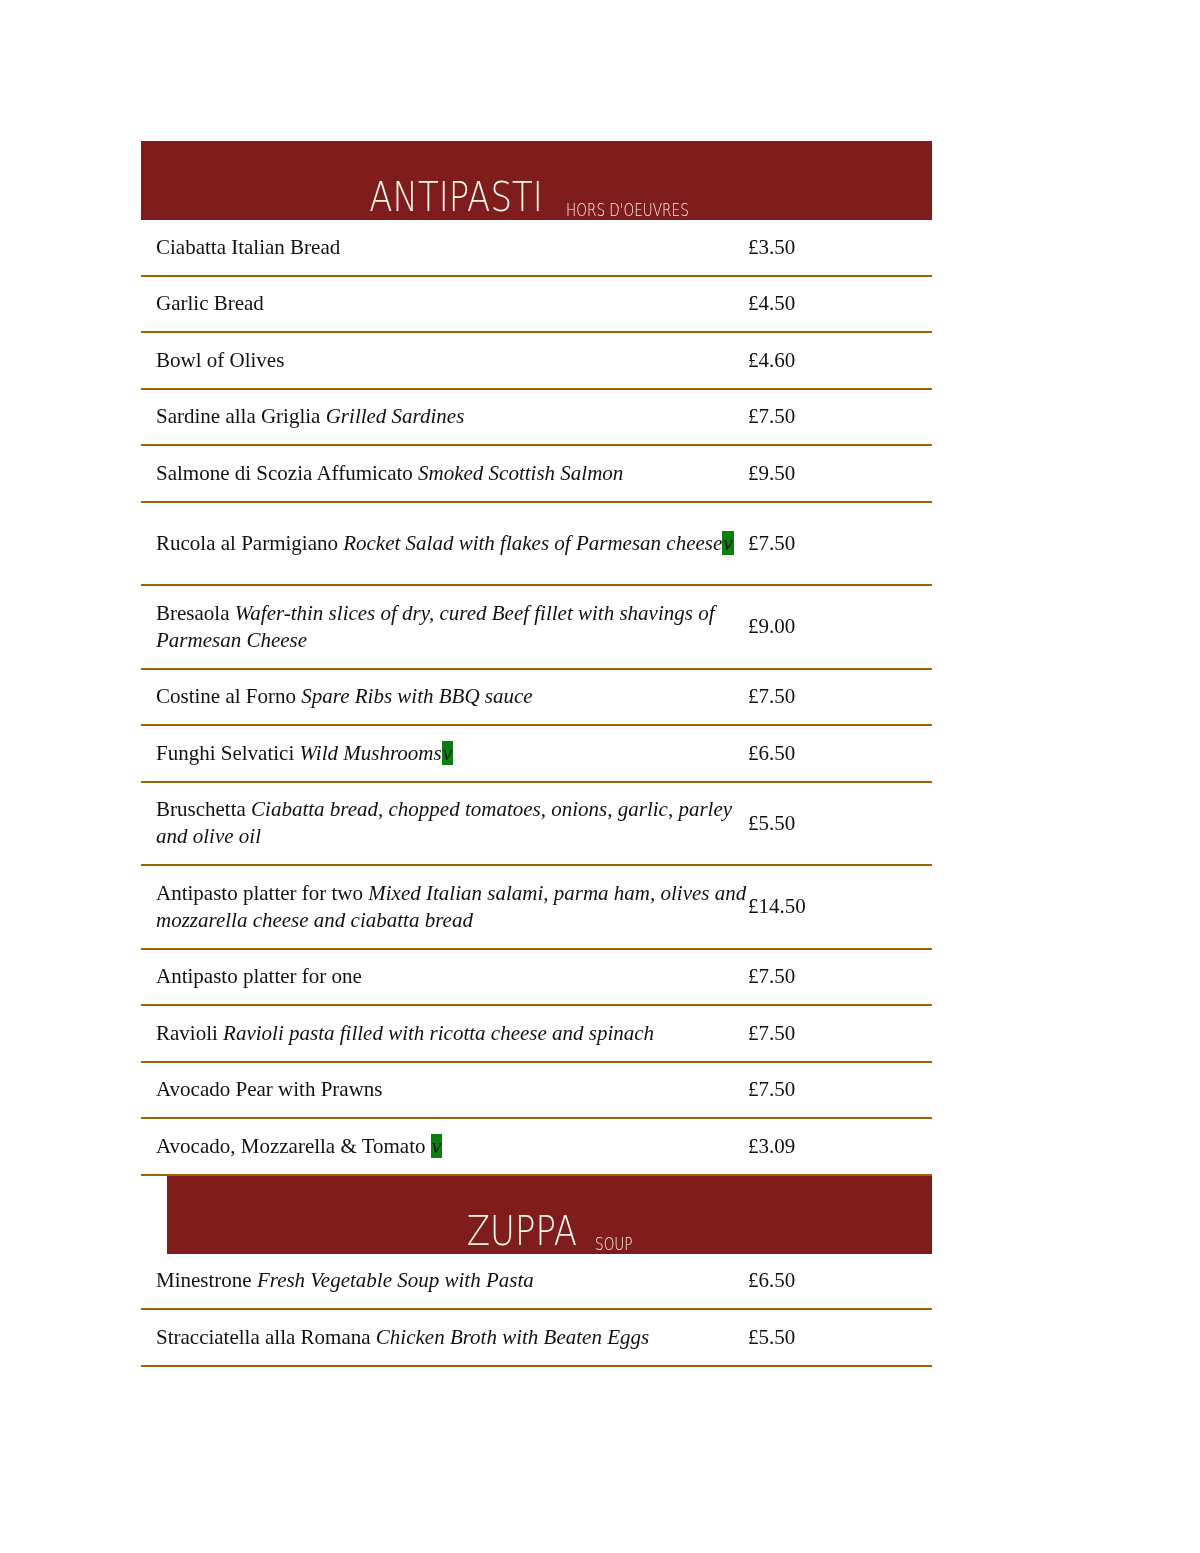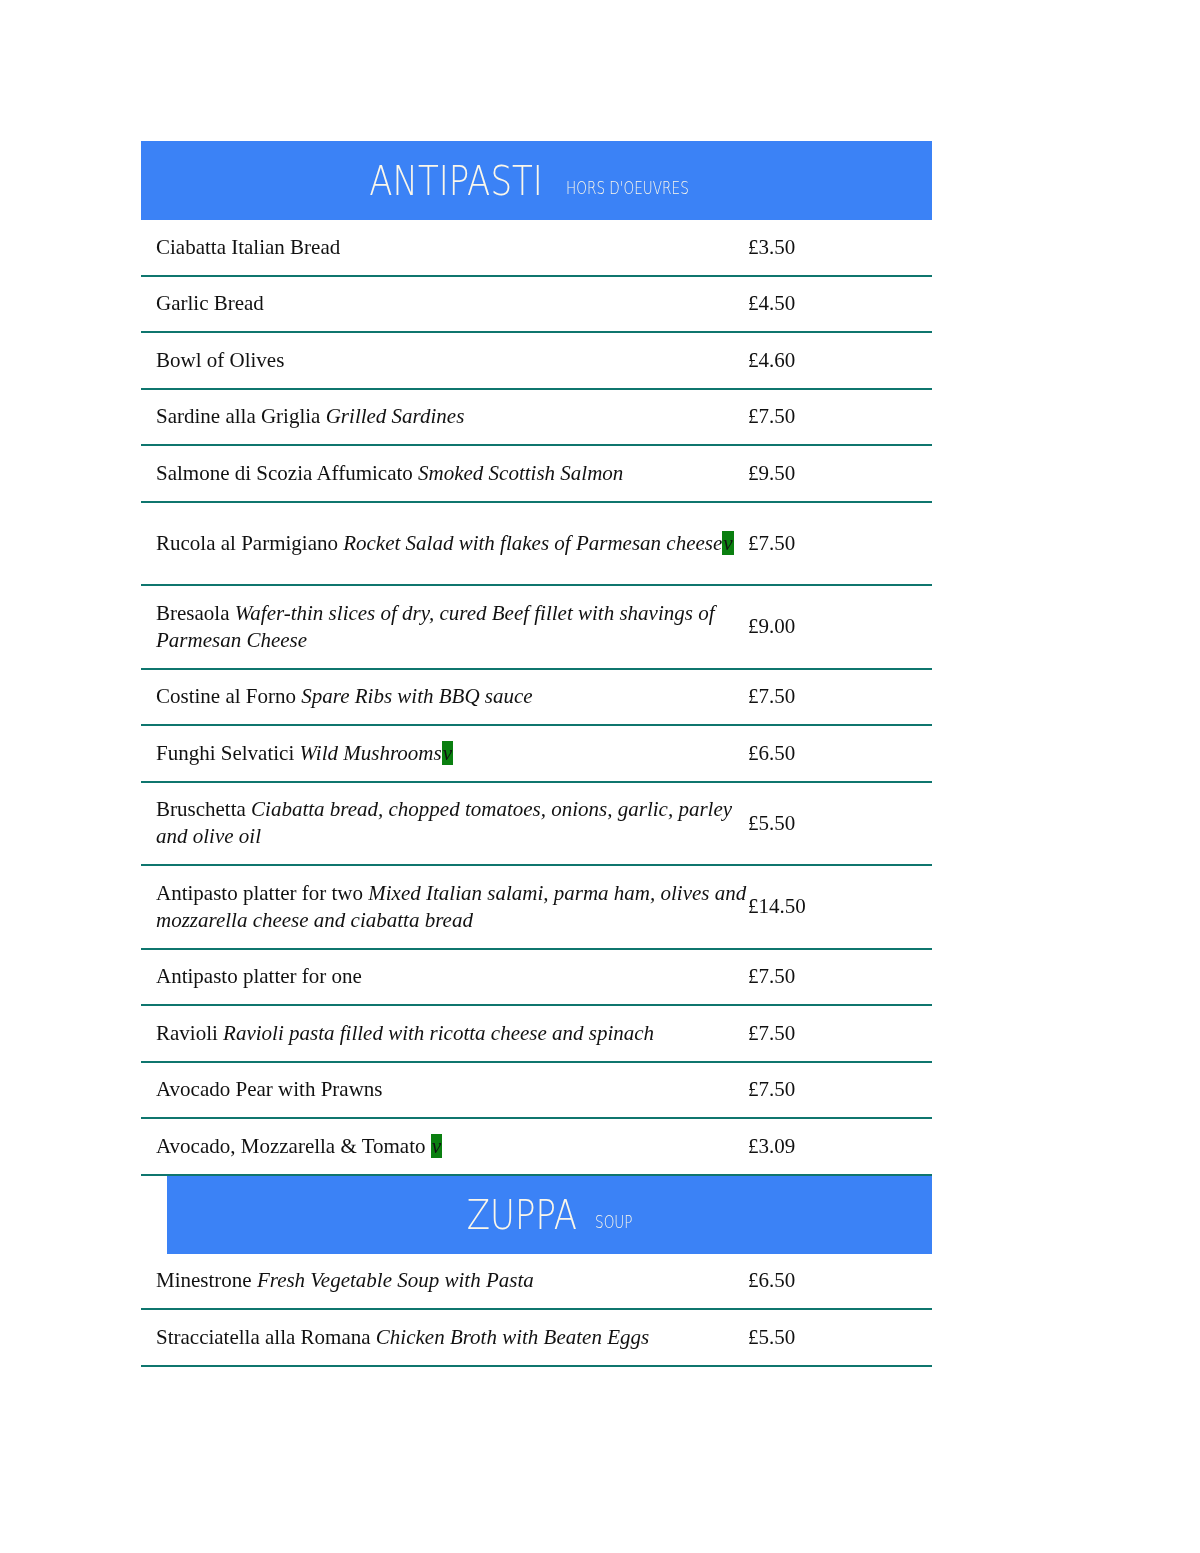--- a/index.html
+++ b/index.html
@@ -1,25 +1,25 @@
 <!DOCTYPE html>
 <html><head>
 <meta charset="utf-8">
 <style>
   html, body { margin: 0; padding: 0; background: #ffffff; }
   body { width: 1200px; height: 1553px; position: relative; font-family: "Liberation Serif", serif; color: #111; }
   .menu { position: absolute; left: 141px; top: 141px; width: 791px; }
   .section-header {
-    background: #3b82f6; height: 79px; display: flex; align-items: center; justify-content: center;
+    background: #7f1d1d; height: 79px; display: flex; align-items: flex-end; justify-content: center;
     color: #fbf7ea; font-family: "DejaVu Sans", sans-serif; font-weight: 200;
   }
   .section-title { font-size: 40px; letter-spacing: 0px; font-weight: 300; transform: scaleX(0.85); display:inline-block; }
   .section-sub { font-size: 17px; margin-left: 8px; margin-top: 14px; transform: scaleX(0.8); display:inline-block; transform-origin:left; }
   .row {
-    display: flex; align-items: center; border-bottom: 2px solid #0f766e;
+    display: flex; align-items: center; border-bottom: 2px solid #a16207;
     font-size: 21px; line-height: 27px; box-sizing: border-box;
   }
   .row.single { height: 56.5px; }
   .row.double { height: 83.5px; }
   .row .name { width: 592px; padding-left: 15px; }
   .row .price { padding-left: 0; }
   .row .name i { font-style: italic; }
   .veg { background: #0a7f10; color: #111; font-style: italic; padding: 0 1px; }
   .zuppa { height: 78px; margin-left: 26px; }
 </style>

